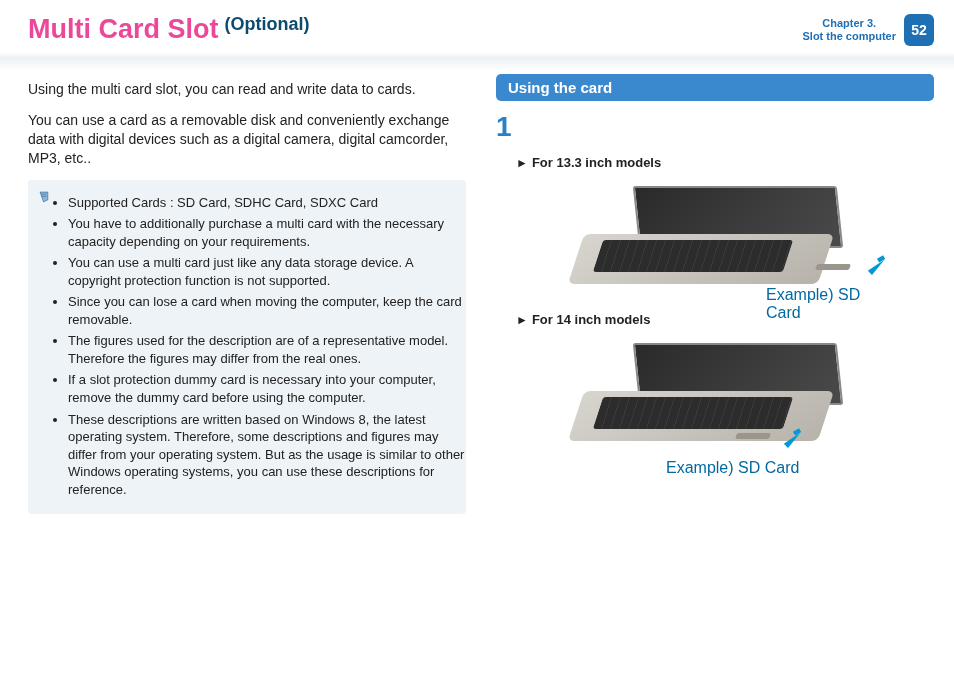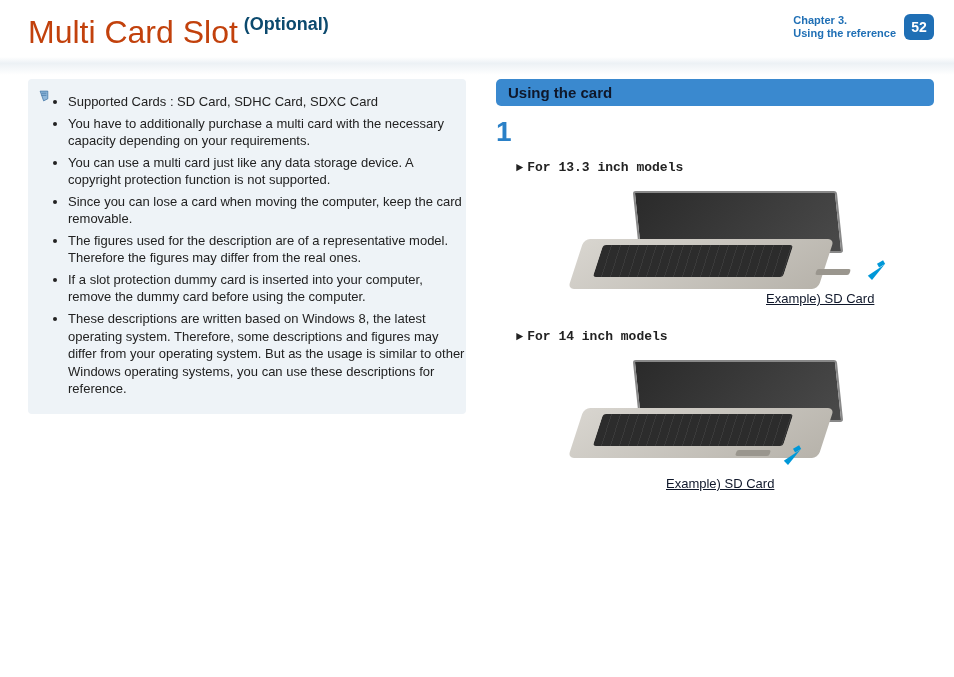--- a/index.html
+++ b/index.html
@@ -16,50 +16,50 @@
     position: relative;
     width: 954px;
     height: 677px;
   }
   .header {
     display: flex;
     align-items: flex-start;
     padding: 14px 20px 0 28px;
   }
   .title {
-    font-size: 32px;
-    font-weight: 400;
-    color: #c2410c;
+    font-size: 27px;
+    font-weight: 700;
+    color: #ec4899;
   }
   .title-sub {
     font-size: 18px;
     font-weight: 700;
     margin-left: 6px;
     color: #0c4a6e;
   }
   .header-right {
     margin-left: auto;
     display: flex;
     align-items: center;
   }
   .chapter-label {
-    text-align: left;
+    text-align: center;
     font-size: 11px;
     color: #1f6fb5;
     font-weight: 700;
     line-height: 1.2;
     margin-right: 8px;
   }
   .page-badge {
     background: #1f6fb5;
     color: #fff;
     font-size: 14px;
     font-weight: 700;
     width: 30px;
-    height: 26px;
+    height: 32px;
     border-radius: 6px;
     display: flex;
     align-items: center;
     justify-content: center;
   }
   .shadow-bar {
     height: 18px;
     margin-top: 6px;
     background: linear-gradient(to bottom, rgba(180,200,215,.0) 0%, rgba(180,200,215,.25) 35%, rgba(180,200,215,.0) 100%);
   }
@@ -97,21 +97,21 @@
     padding-left: 26px;
   }
   .note-box li {
     margin: 4px 0;
     list-style-type: disc;
   }
   .note-box li::marker { color:#222; }
 
   .section-band {
     background: #3a89cf;
-    color: #0f172a;
+    color: #ffffff;
     font-size: 15px;
     font-weight: 700;
     padding: 5px 12px;
     border-radius: 5px;
     margin-bottom: 12px;
   }
   .step-row {
     display: flex;
     align-items: flex-start;
     gap: 10px;
@@ -125,21 +125,20 @@
   }
   .step-text {
     font-size: 14px;
     line-height: 1.35;
     margin-top: 4px;
   }
   .model-label {
     font-size: 13px;
     font-weight: 700;
     margin: 8px 0 6px 20px;
-    font-family: Liberation Mono, monospace;
   }
   .arrow-marker { color:#222; font-size:12px; margin-right:4px; }
   .figure {
     position: relative;
     width: 360px;
     height: 130px;
     margin-left: 40px;
   }
   .laptop {
     position: absolute;
@@ -180,62 +179,65 @@
     transform: skewX(-18deg);
     border-radius: 2px;
   }
   .arrow-ind {
     position: absolute;
     width: 28px; height: 28px;
   }
   .arrow-ind svg { width:100%; height:100%; }
   .caption {
     position: absolute;
-    font-size: 13px;
-    color: #0f172a;
-    text-decoration: underline;
+    font-size: 16px;
+    color: #0369a1;
   }
 </style>
 </head>
 <body>
 
 <div class="page">
 
   <div class="header">
     <span class="title">Multi Card Slot</span>
     <span class="title-sub">(Optional)</span>
     <div class="header-right">
       <div class="chapter-label">
         <div>Chapter 3.</div>
-        <div>Using the reference</div>
+        <div>Slot the computer</div>
       </div>
       <div class="page-badge">52</div>
     </div>
   </div>
 
   <div class="shadow-bar"></div>
 
   <div class="columns">
 
     <div class="col">
+      <div class="intro">
+        <p>Using the multi card slot, you can read and write data to cards.</p>
+        <p>You can use a card as a removable disk and conveniently exchange data with digital devices such as a digital camera, digital camcorder, MP3, etc..</p>
+      </div>
 
       <div class="note-box">
         <span class="note-icon">
           <svg viewBox="0 0 20 20">
               <path d="M3 3 L14 3 L14 14 L8 17 Z" fill="#8fb7da" stroke="#3a6fa0" stroke-width="1"></path>
               <path d="M5 6 L12 6 M5 9 L12 9" stroke="#3a6fa0" stroke-width="1"></path>
             </svg>
         </span>
         <ul>
           <li>Supported Cards : SD Card, SDHC Card, SDXC Card</li>
           <li>You have to additionally purchase a multi card with the necessary capacity depending on your requirements.</li>
           <li>You can use a multi card just like any data storage device. A copyright protection function is not supported.</li>
           <li>Since you can lose a card when moving the computer, keep the card removable.</li>
           <li>The figures used for the description are of a representative model. Therefore the figures may differ from the real ones.</li>
-          <li>If a slot protection dummy card is inserted into your computer, remove the dummy card before using the computer.</li>
+          <li>If a slot protection dummy card is necessary into your computer, remove the dummy card before using the computer.</li>
           <li>These descriptions are written based on Windows 8, the latest operating system. Therefore, some descriptions and figures may differ from your operating system. But as the usage is similar to other Windows operating systems, you can use these descriptions for reference.</li>
         </ul>
       </div>
     </div>
 
     <div class="col">
       <div class="section-band">Using the card</div>
 
       <div class="step-row">
         <div class="step-num">1</div>
@@ -254,21 +256,21 @@
         <div class="lap-slot"></div>
         <div class="arrow-ind" style="left:322px; top:78px;">
           <svg viewBox="0 0 40 40">
               <path d="M38 8 L14 24 L20 30 L38 8 Z" fill="#0098d8"></path>
               <rect x="28" y="4" width="10" height="6" fill="#0098d8" transform="rotate(-30 33 7)"></rect>
             </svg>
         </div>
         <div class="caption" style="left:230px; top:110px;">Example) SD Card</div>
       </div>
 
-      <div class="model-label" style="margin-top:18px;">
+      <div class="model-label" style="margin-top:6px;">
         <span class="arrow-marker">►</span><span>For 14 inch models</span>
       </div>
 
       <div class="figure" style="height:150px;">
         <div class="laptop">
           <div class="lap-screen"></div>
           <div class="lap-base"></div>
           <div class="lap-keys"></div>
         </div>
         <div class="lap-slot" style="left:200px; top:100px;"></div>

